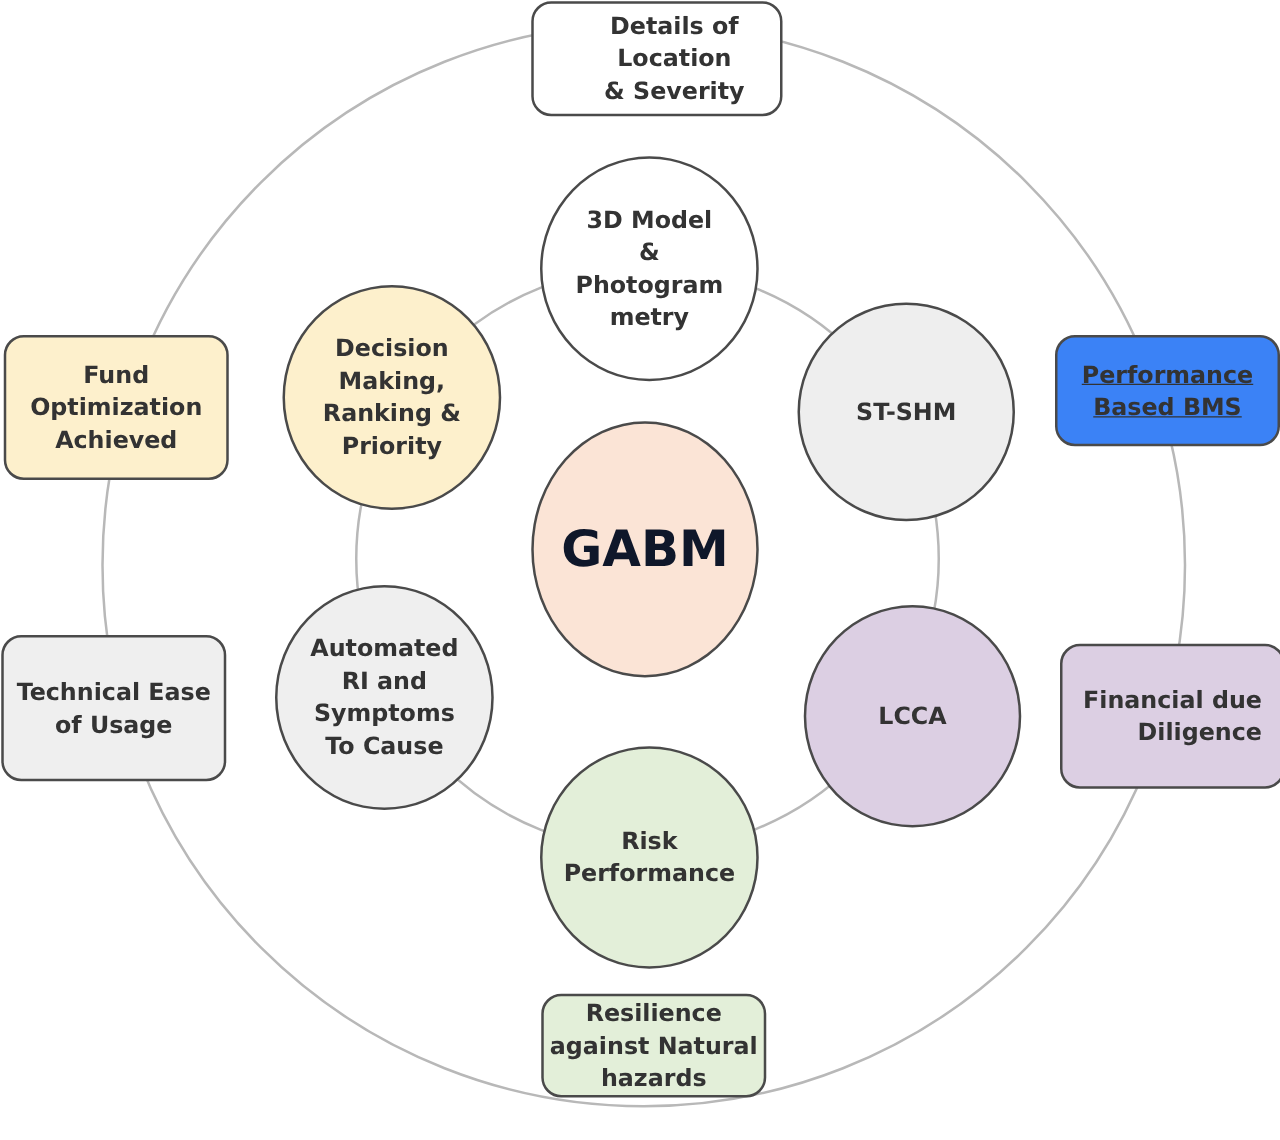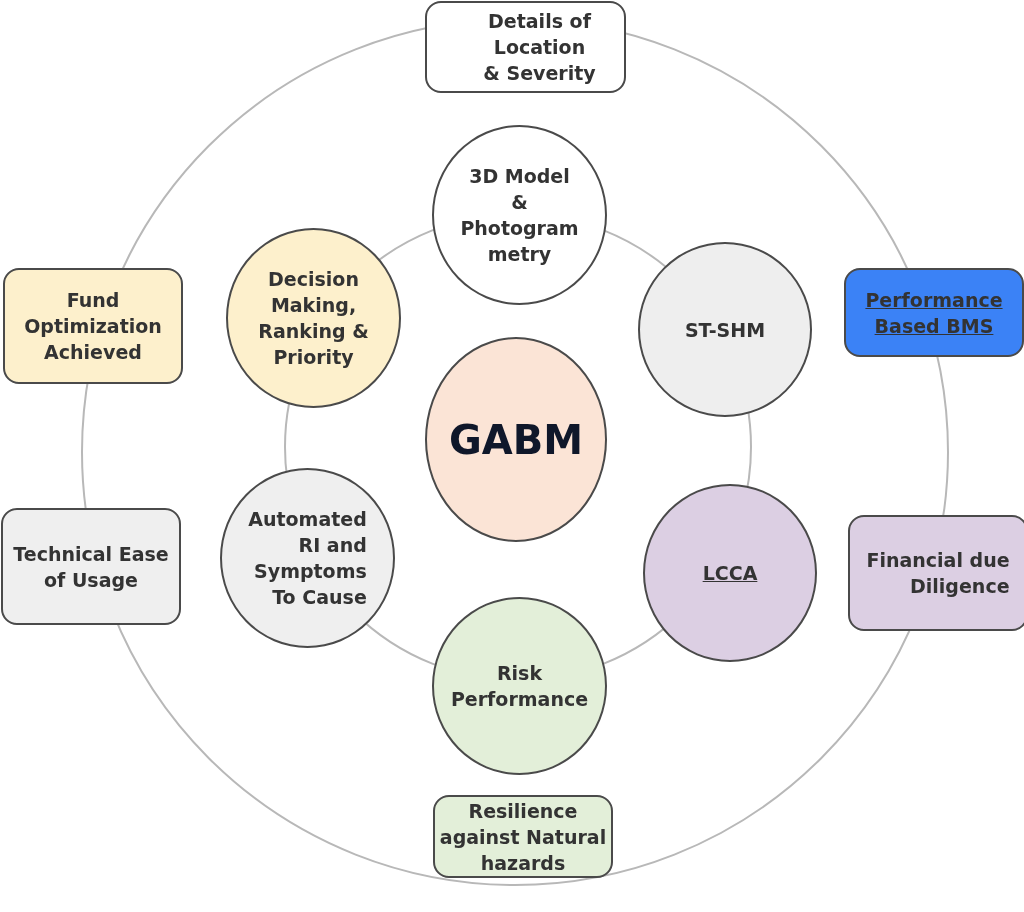--- a/index.html
+++ b/index.html
@@ -23,24 +23,24 @@
   <circle cx="518" cy="447" r="233" fill="none" stroke="#b8b8b8" stroke-width="2"></circle>
 </svg>
 
 <div class="node circle center-node" style="left: 425px; top: 337px; width: 182px; height: 205px; background: rgb(251, 228, 214);">GABM</div>
 
 <div class="node circle" style="left: 432px; top: 125px; width: 175px; height: 180px; background: rgb(255, 255, 255);">3D Model
 &amp;
 Photogram
 metry</div>
 <div class="node circle" style="left: 638px; top: 242px; width: 174px; height: 175px; background: rgb(238, 238, 238);">ST-SHM</div>
-<div class="node circle" style="left: 643px; top: 484px; width: 174px; height: 178px; background: rgb(220, 207, 227); text-decoration: underline;">LCCA</div>
+<div class="node circle" style="left: 643px; top: 484px; width: 174px; height: 178px; background: rgb(220, 207, 227);">LCCA</div>
 <div class="node circle" style="left: 432px; top: 597px; width: 175px; height: 178px; background: rgb(227, 239, 217);">Risk
 Performance</div>
-<div class="node circle" style="left: 220px; top: 468px; width: 175px; height: 180px; background: rgb(239, 239, 239); text-align: right;">Automated
+<div class="node circle" style="left: 220px; top: 468px; width: 175px; height: 180px; background: rgb(239, 239, 239);">Automated
 RI and
 Symptoms
 To Cause</div>
 <div class="node circle" style="left: 226px; top: 228px; width: 175px; height: 180px; background: rgb(253, 240, 204);">Decision
 Making,
 Ranking  &amp;
 Priority</div>
 
 <div class="node box" style="left: 425px; top: 1px; width: 201px; height: 92px; background: rgb(255, 255, 255); padding-left: 28px;">Details of
 Location

